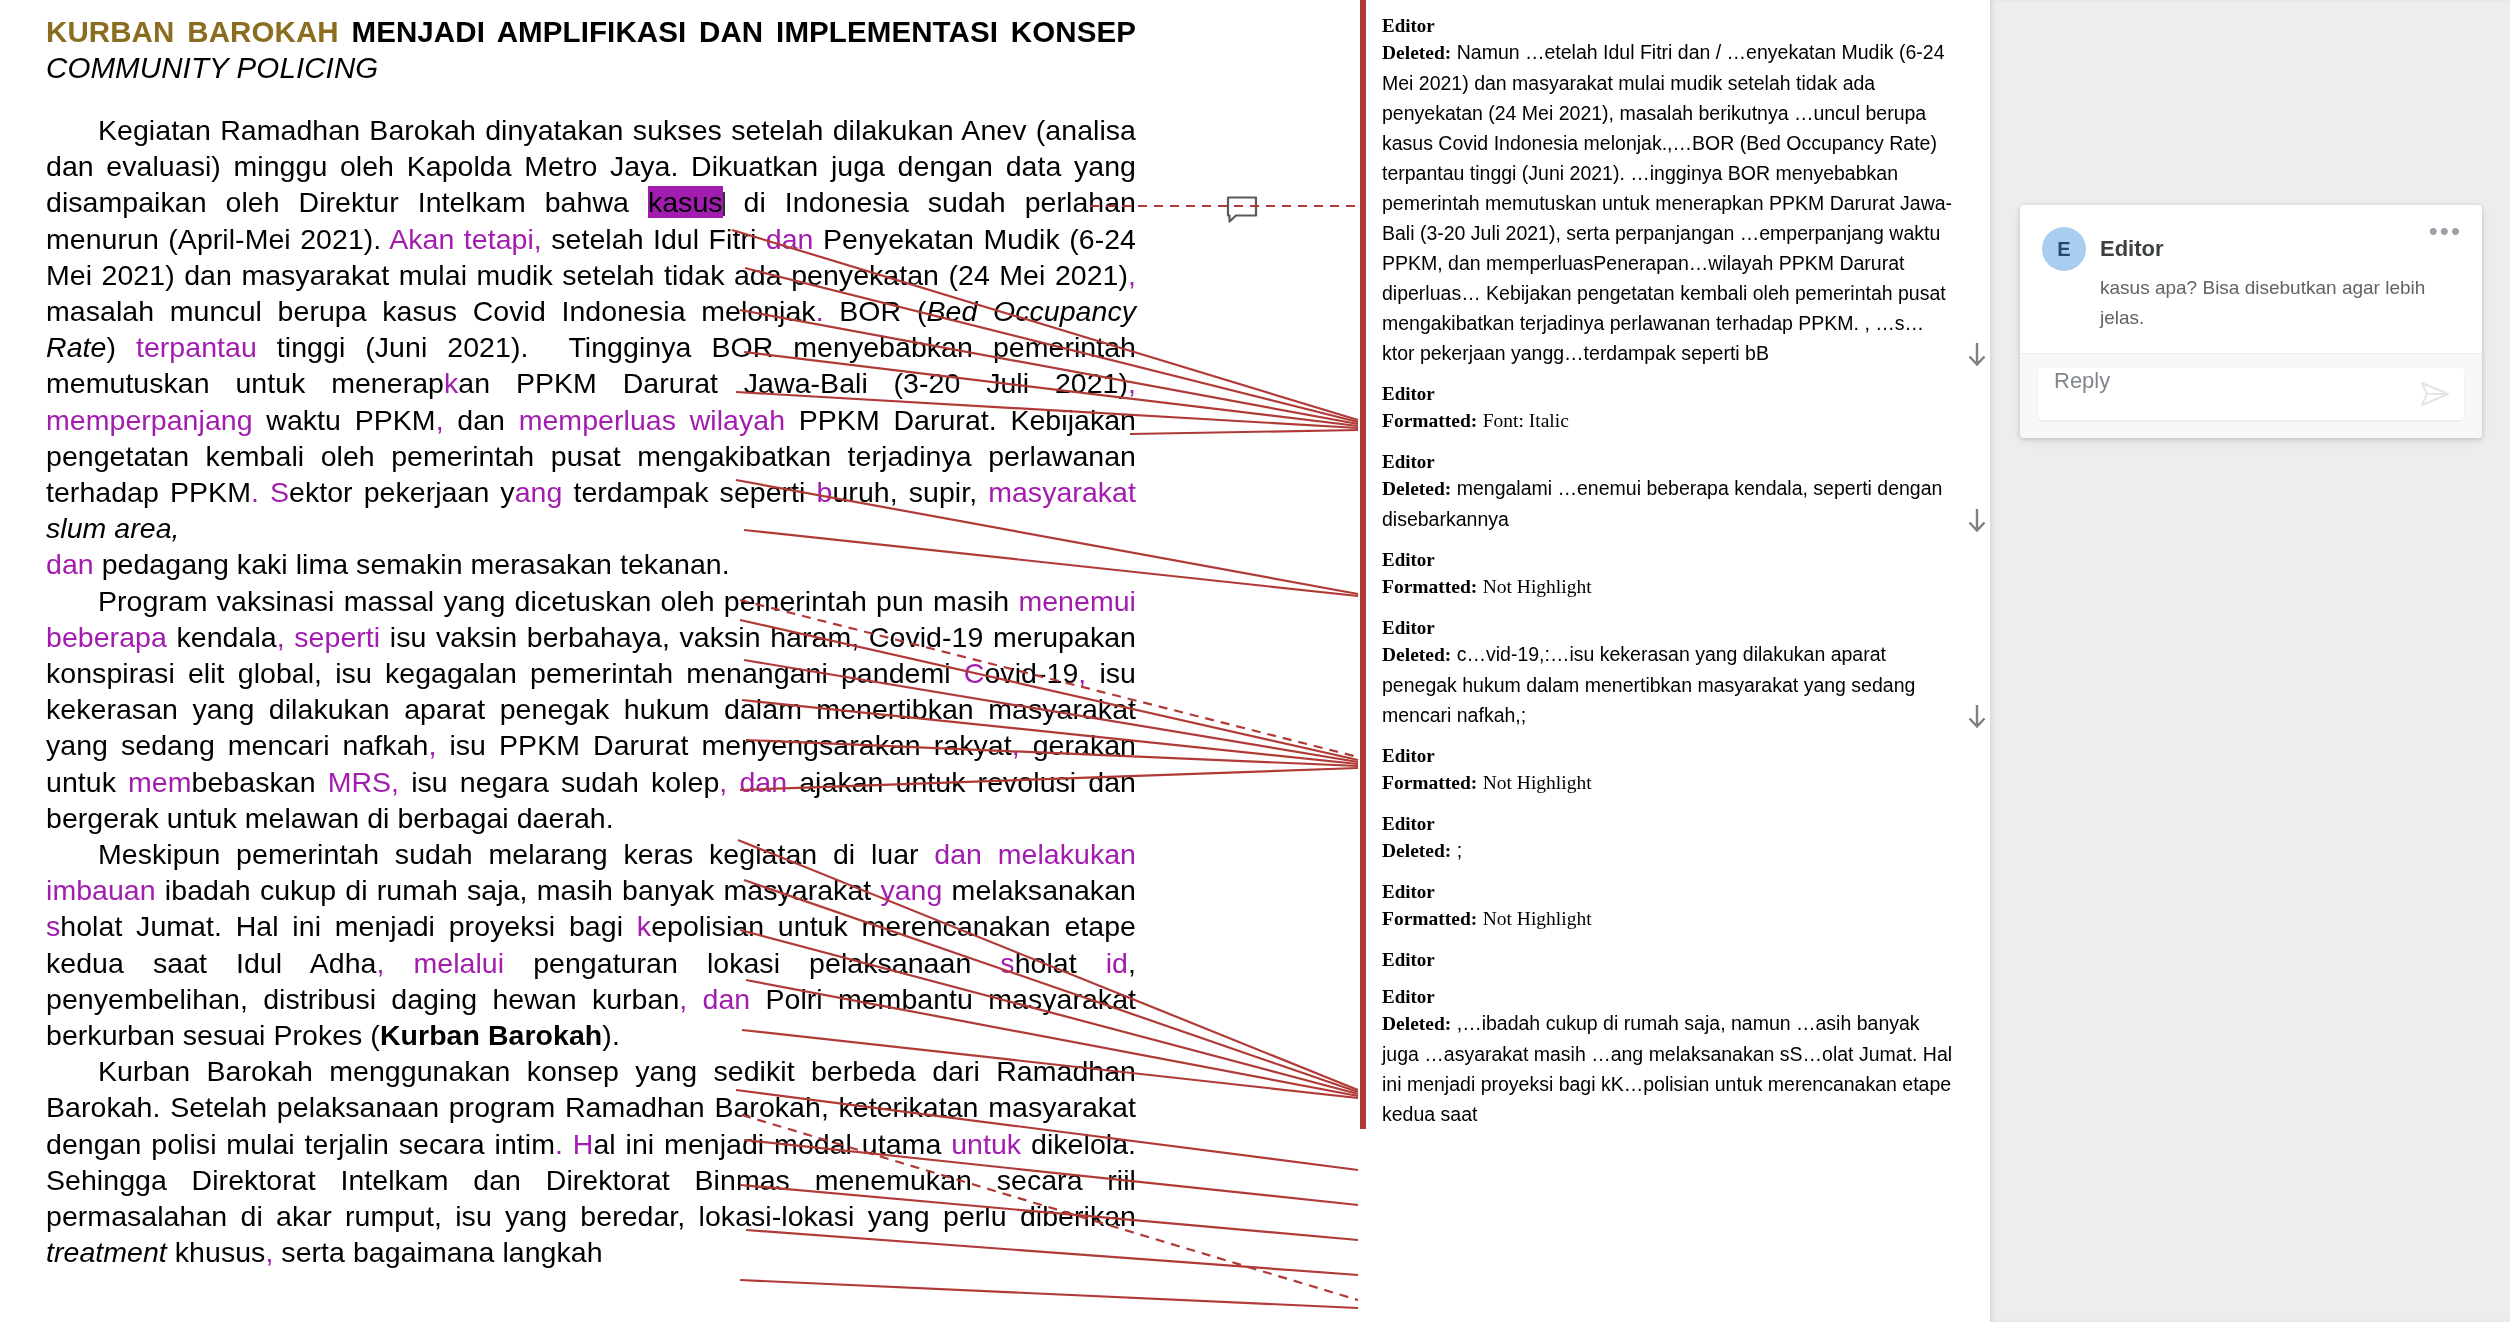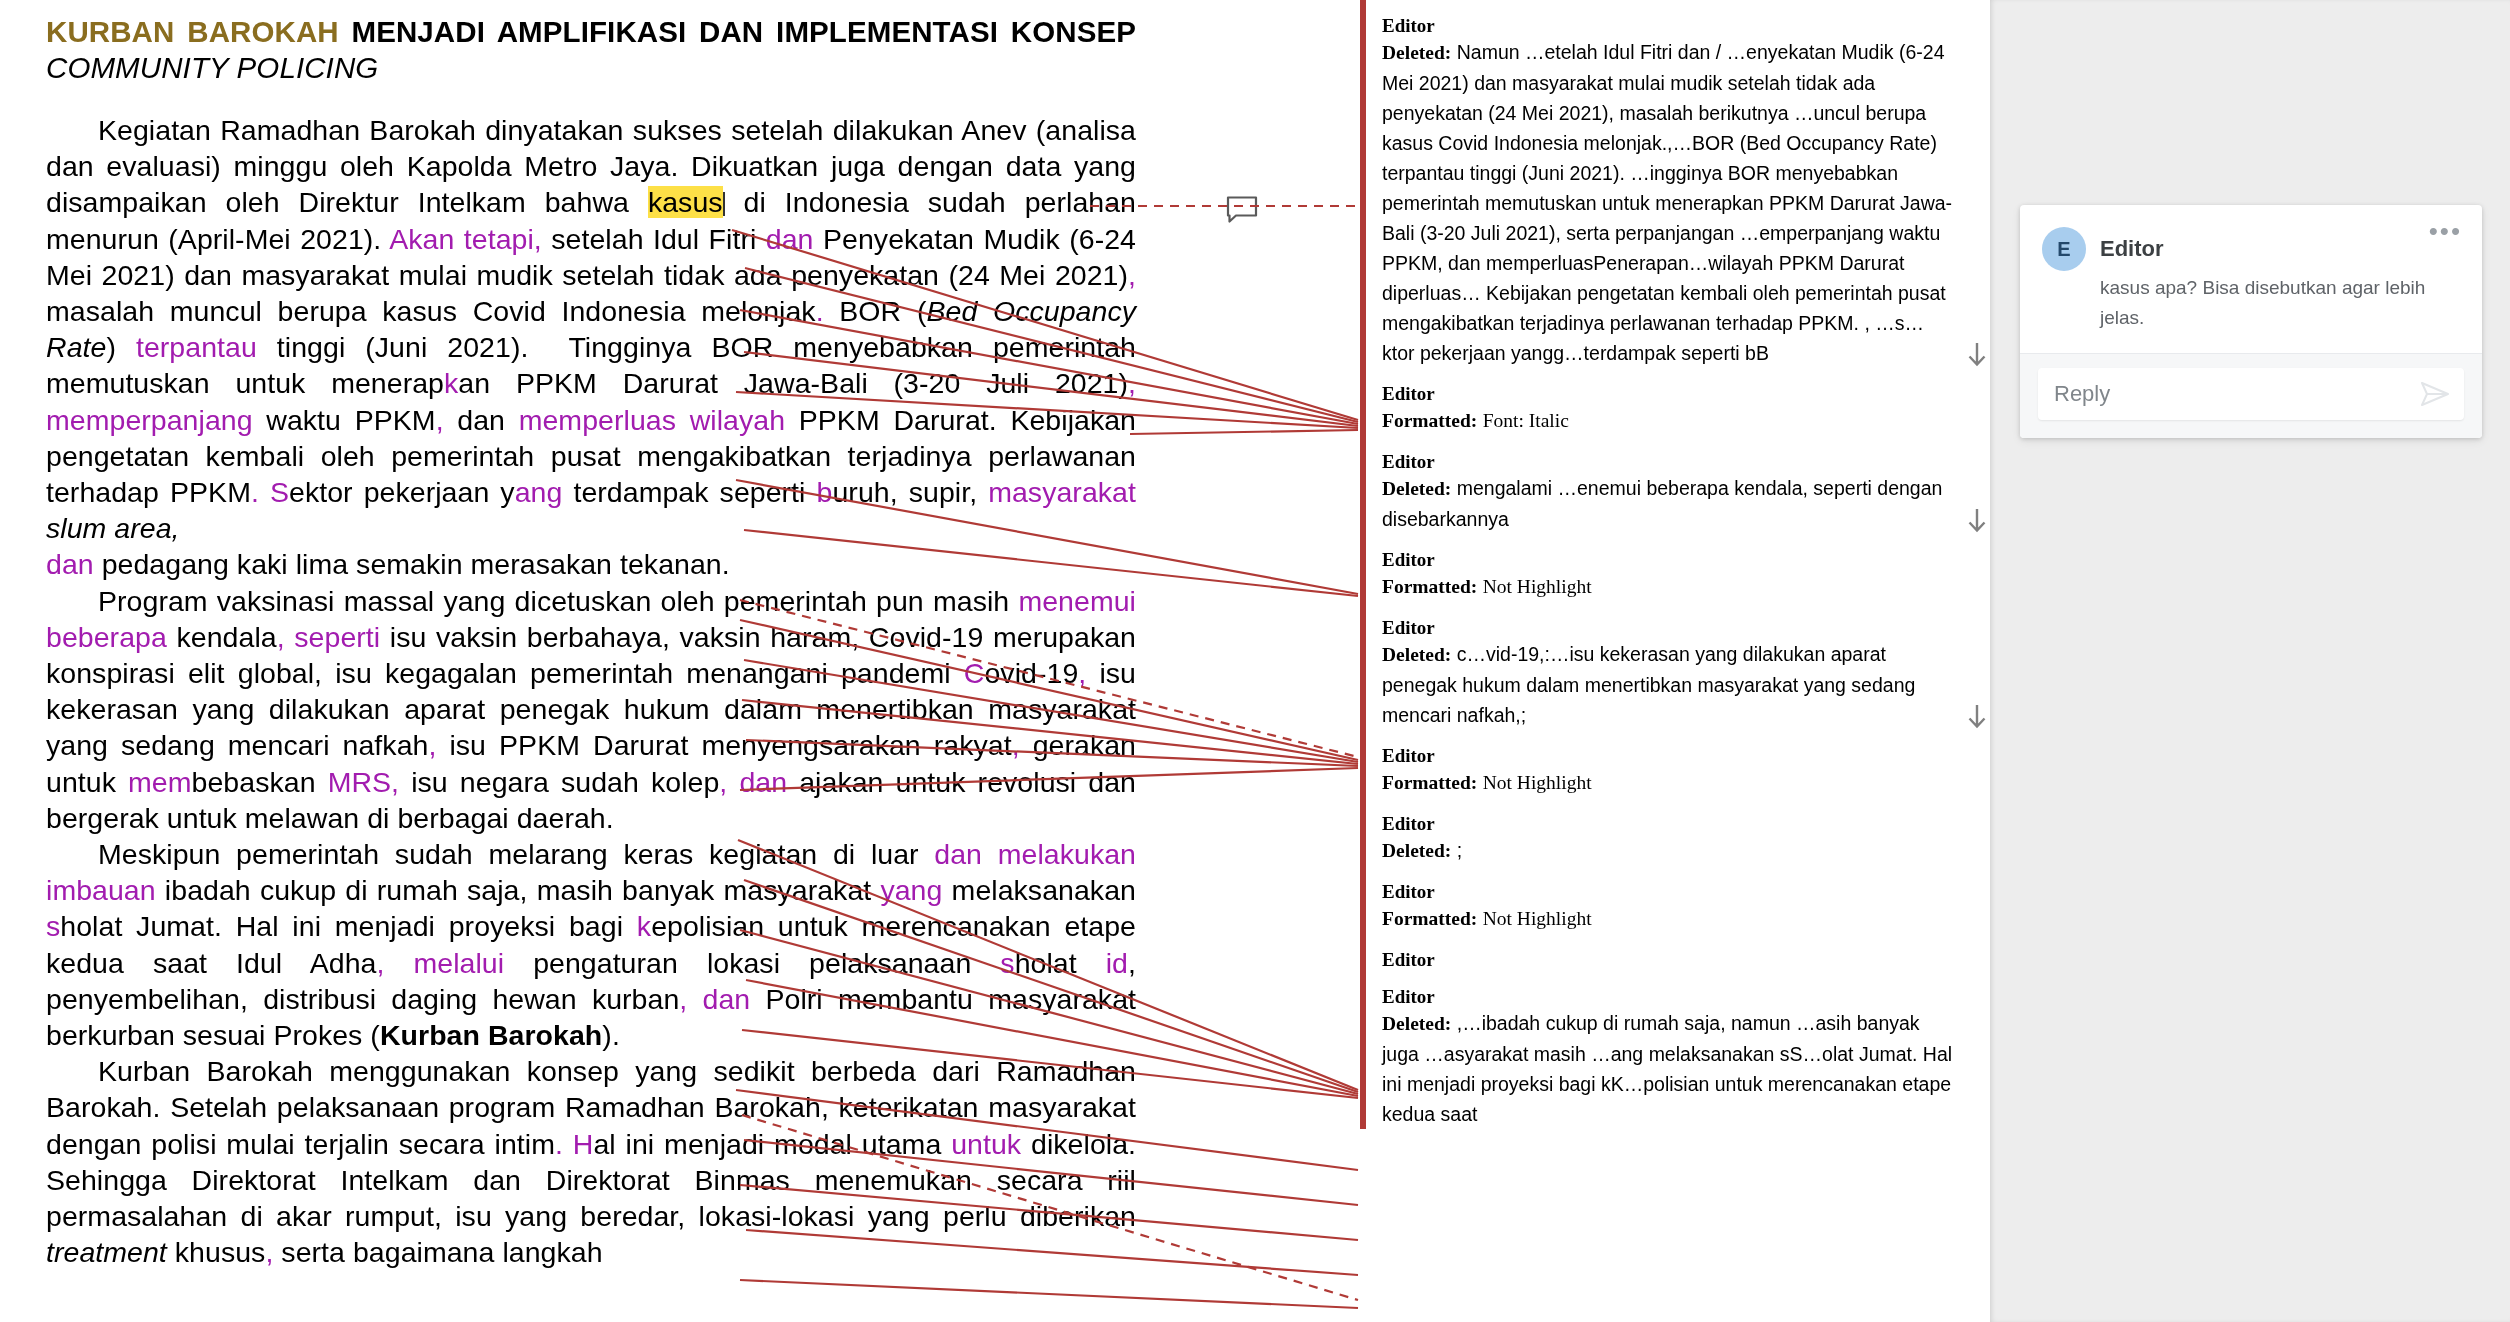--- a/index.html
+++ b/index.html
@@ -45,21 +45,21 @@
     line-height: 36.2px;
     color:#000;
     text-align: justify;
     text-align-last: left;
     margin: 0;
     text-indent: 52px;
     letter-spacing:.05px;
   }
   .del-u { text-decoration-color:#b03a36; text-decoration-thickness:2.5px; text-underline-offset:3.5px; }
   .ins-red-u { color:#a21caf; text-decoration-color:#b03a36; text-decoration-thickness:2.5px; text-underline-offset:3.5px; }
-  .hl { background:#fde047; }
+  .hl { background:#a21caf; }
   .caret { display:inline-block; width:0; border-left:2px solid #333; height:24px; vertical-align:-4px; margin:0 0 0 0;}
 
   
   #comment-glyph {
     position:absolute; left:1225px; top:193px;
     width:34px; height:34px;
   }
 
   
   #leaders { position:absolute; left:0; top:0; width:1990px; height:1322px; pointer-events:none; }
@@ -137,21 +137,21 @@
   .cc-bottom {
     border-top:1px solid #e8eaed;
     background:#f6f7f8;
     padding:14px 18px 18px 18px;
   }
   .cc-reply {
     position:relative;
     background:#fff; border-radius:4px;
     box-shadow:0 1px 2px rgba(0,0,0,.08);
     height:52px;
-    display:flex; align-items:center;
+    display:flex; align-items:flex-start;
     padding:0 16px;
   }
   .cc-reply span.ph { font-size:22px; color:#80868b; }
   .cc-send { position:absolute; right:14px; top:12px; width:30px; height:28px; color:#e6e8ea; }
 
   
   #page-edge {
     position:absolute; left:1988px; top:0; width:2px; height:1322px;
     background:#e0e0e0;
   }

